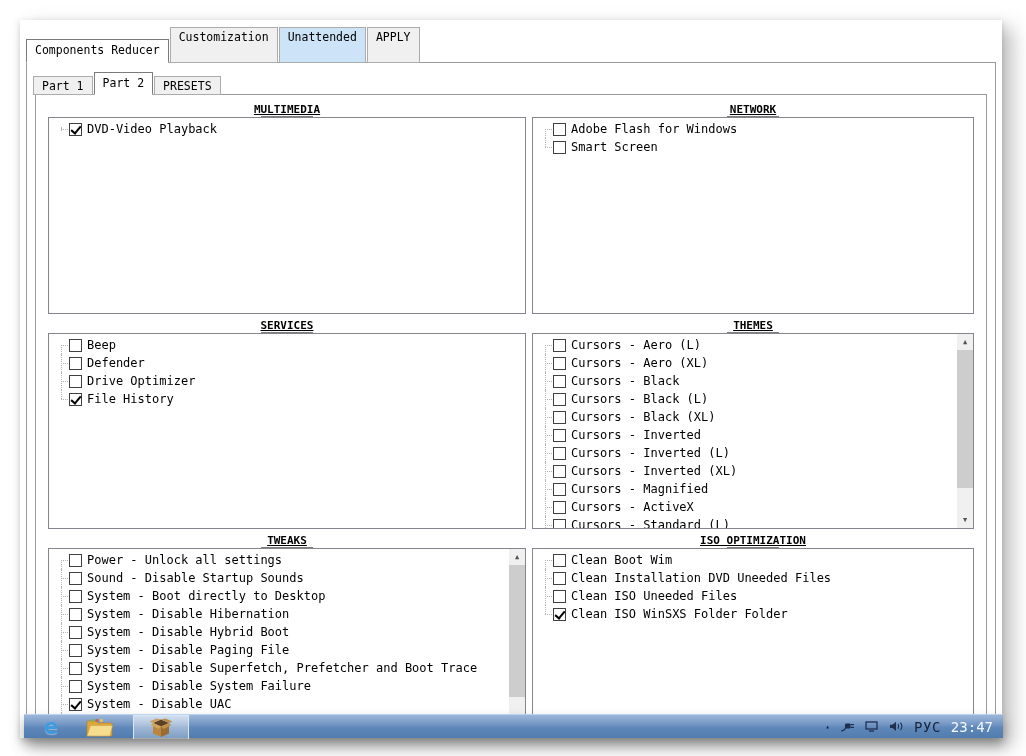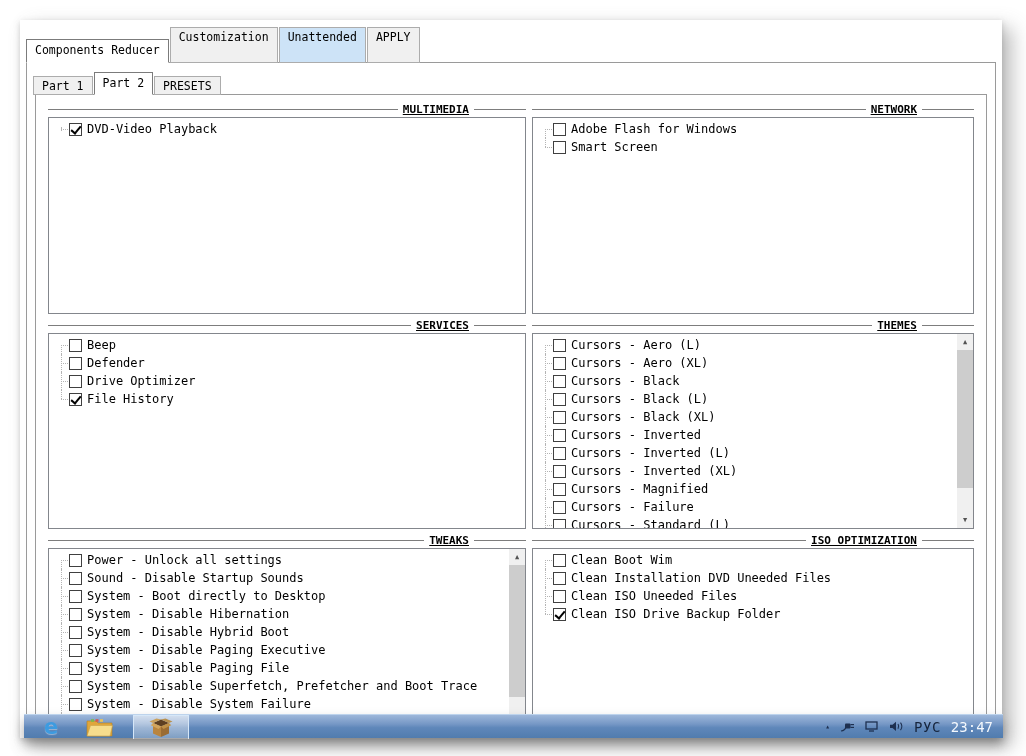--- a/index.html
+++ b/index.html
@@ -47,21 +47,21 @@
     border:1px solid #9a9a9a; background:#fff;
     padding:6px 12px 0 12px; overflow:hidden;
   }
 
   
   .grid {
     display:grid; grid-template-columns:478px 1fr;
     column-gap:6px; row-gap:3px;
   }
   .section { min-width:0; }
-  .legend { display:flex; align-items:center; height:14px; margin:1px 0 1px 0; }
+  .legend { display:flex; align-items:center; height:14px; margin:1px 0 1px 0;flex-direction:column; }
   .legend .ln-l { flex:1; border-top:1px solid #7d7d7d; }
   .legend .ln-r { width:52px; border-top:1px solid #7d7d7d; }
   .legend .cap {
     padding:0 5px; font-size:11px; font-weight:bold;
     text-decoration:underline; white-space:nowrap;
   }
   .tree {
     position:relative; border:1px solid #83868c; background:#fff;
     overflow:hidden; padding:2px 0 0 8px;
   }
@@ -266,21 +266,21 @@
                 <span class="lbl">Cursors - Inverted (XL)</span>
               </div>
               <div class="row">
                 <span class="conn"></span>
                 <span class="cb"></span>
                 <span class="lbl">Cursors - Magnified</span>
               </div>
               <div class="row">
                 <span class="conn"></span>
                 <span class="cb"></span>
-                <span class="lbl">Cursors - Failure</span>
+                <span class="lbl">Cursors - ActiveX</span>
               </div>
               <div class="row">
                 <span class="conn"></span>
                 <span class="cb"></span>
                 <span class="lbl">Cursors - Standard (L)</span>
               </div>
               <div class="sb">
                 <div class="sb-btn">▲</div>
                 <div class="sb-thumb"></div>
                 <div class="sb-space"></div>
@@ -316,25 +316,20 @@
                 <span class="lbl">System - Disable Hibernation</span>
               </div>
               <div class="row">
                 <span class="conn"></span>
                 <span class="cb"></span>
                 <span class="lbl">System - Disable Hybrid Boot</span>
               </div>
               <div class="row">
                 <span class="conn"></span>
                 <span class="cb"></span>
-                <span class="lbl">System - Disable Paging Executive</span>
-              </div>
-              <div class="row">
-                <span class="conn"></span>
-                <span class="cb"></span>
                 <span class="lbl">System - Disable Paging File</span>
               </div>
               <div class="row">
                 <span class="conn"></span>
                 <span class="cb"></span>
                 <span class="lbl">System - Disable Superfetch, Prefetcher and Boot Trace</span>
               </div>
               <div class="row">
                 <span class="conn"></span>
                 <span class="cb"></span>
@@ -376,21 +371,21 @@
                 <span class="lbl">Clean Installation DVD Uneeded Files</span>
               </div>
               <div class="row">
                 <span class="conn"></span>
                 <span class="cb"></span>
                 <span class="lbl">Clean ISO Uneeded Files</span>
               </div>
               <div class="row">
                 <span class="conn"></span>
                 <span class="cb checked"></span>
-                <span class="lbl">Clean ISO Drive Backup Folder</span>
+                <span class="lbl">Clean ISO WinSXS Folder Folder</span>
               </div>
             </div>
           </section>
         </div>
     </div>
   </div>
 </div>
 
 <div class="taskbar">
 

